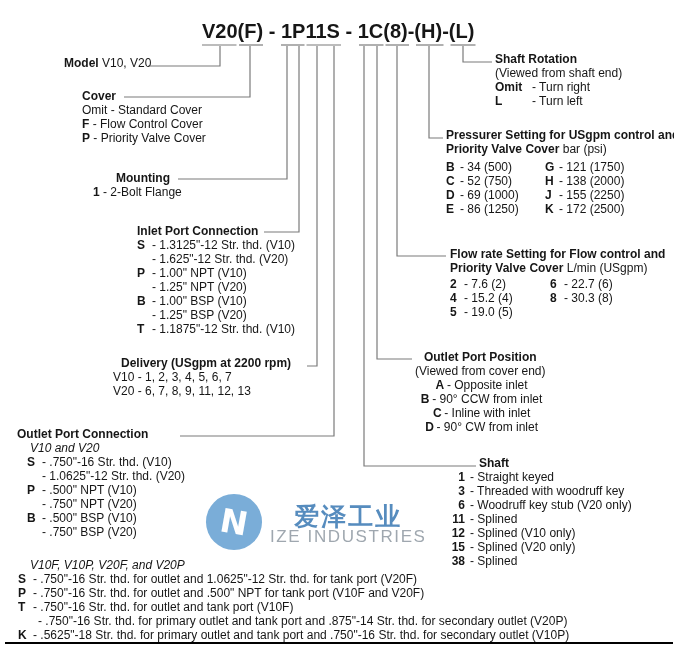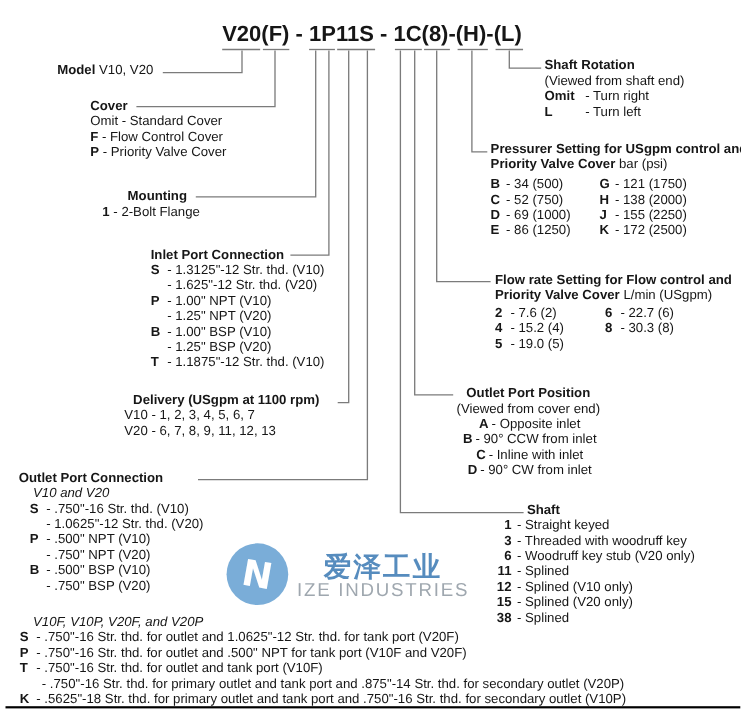--- a/index.html
+++ b/index.html
@@ -12,21 +12,21 @@
   
   #code-title{position:absolute;left:202px;top:21px;font-size:20px;line-height:20px;font-weight:bold;white-space:nowrap;letter-spacing:0;}
   
   .row{white-space:nowrap;}
   .lcode{display:inline-block;width:15px;font-weight:bold;}
   .pc{display:inline-block;width:14px;font-weight:bold;}
   .scode{display:inline-block;width:19px;text-align:right;font-weight:bold;margin-right:5px;}
   .wcode{display:inline-block;width:37px;font-weight:bold;}
   .pcell{display:inline-block;width:99px;}
   .fcell{display:inline-block;width:100px;}
-  #sec-model{left:52px;top:56px;text-align:center;}
+  #sec-model{left:64px;top:56px;text-align:center;}
   #sec-cover{left:82px;top:89px;}
   #sec-mounting{left:93px;top:171px;}
   #sec-mounting .t{margin-left:23px;}
   #sec-inlet{left:137px;top:224px;}
   #sec-delivery{left:113px;top:356px;}
   #sec-delivery .t{margin-left:8px;}
   #sec-outletconn{left:17px;top:427px;}
   #sec-outletconn .it{margin-left:13px;}
   #sec-outletconn .row{margin-left:10px;}
   #sec-outlet2{left:18px;top:558px;}
@@ -103,21 +103,21 @@
     <div class="row"><span class="lcode">S</span><span>- 1.3125"-12 Str. thd. (V10)</span></div>
     <div class="row"><span class="lcode"></span><span>- 1.625"-12 Str. thd. (V20)</span></div>
     <div class="row"><span class="lcode">P</span><span>- 1.00" NPT (V10)</span></div>
     <div class="row"><span class="lcode"></span><span>- 1.25" NPT (V20)</span></div>
     <div class="row"><span class="lcode">B</span><span>- 1.00" BSP (V10)</span></div>
     <div class="row"><span class="lcode"></span><span>- 1.25" BSP (V20)</span></div>
     <div class="row"><span class="lcode">T</span><span>- 1.1875"-12 Str. thd. (V10)</span></div>
   </div>
 
   <div class="sec" id="sec-delivery">
-    <div class="t">Delivery (USgpm at 1100 rpm)</div>
+    <div class="t">Delivery (USgpm at 2200 rpm)</div>
     <div class="row">V10 - 1, 2, 3, 4, 5, 6, 7</div>
     <div class="row">V20 - 6, 7, 8, 9, 11, 12, 13</div>
   </div>
 
   <div class="sec" id="sec-outletconn">
     <div class="t">Outlet Port Connection</div>
     <div class="it">V10 and V20</div>
     <div class="row"><span class="lcode">S</span><span>- .750"-16 Str. thd. (V10)</span></div>
     <div class="row"><span class="lcode"></span><span>- 1.0625"-12 Str. thd. (V20)</span></div>
     <div class="row"><span class="lcode">P</span><span>- .500" NPT (V10)</span></div>

